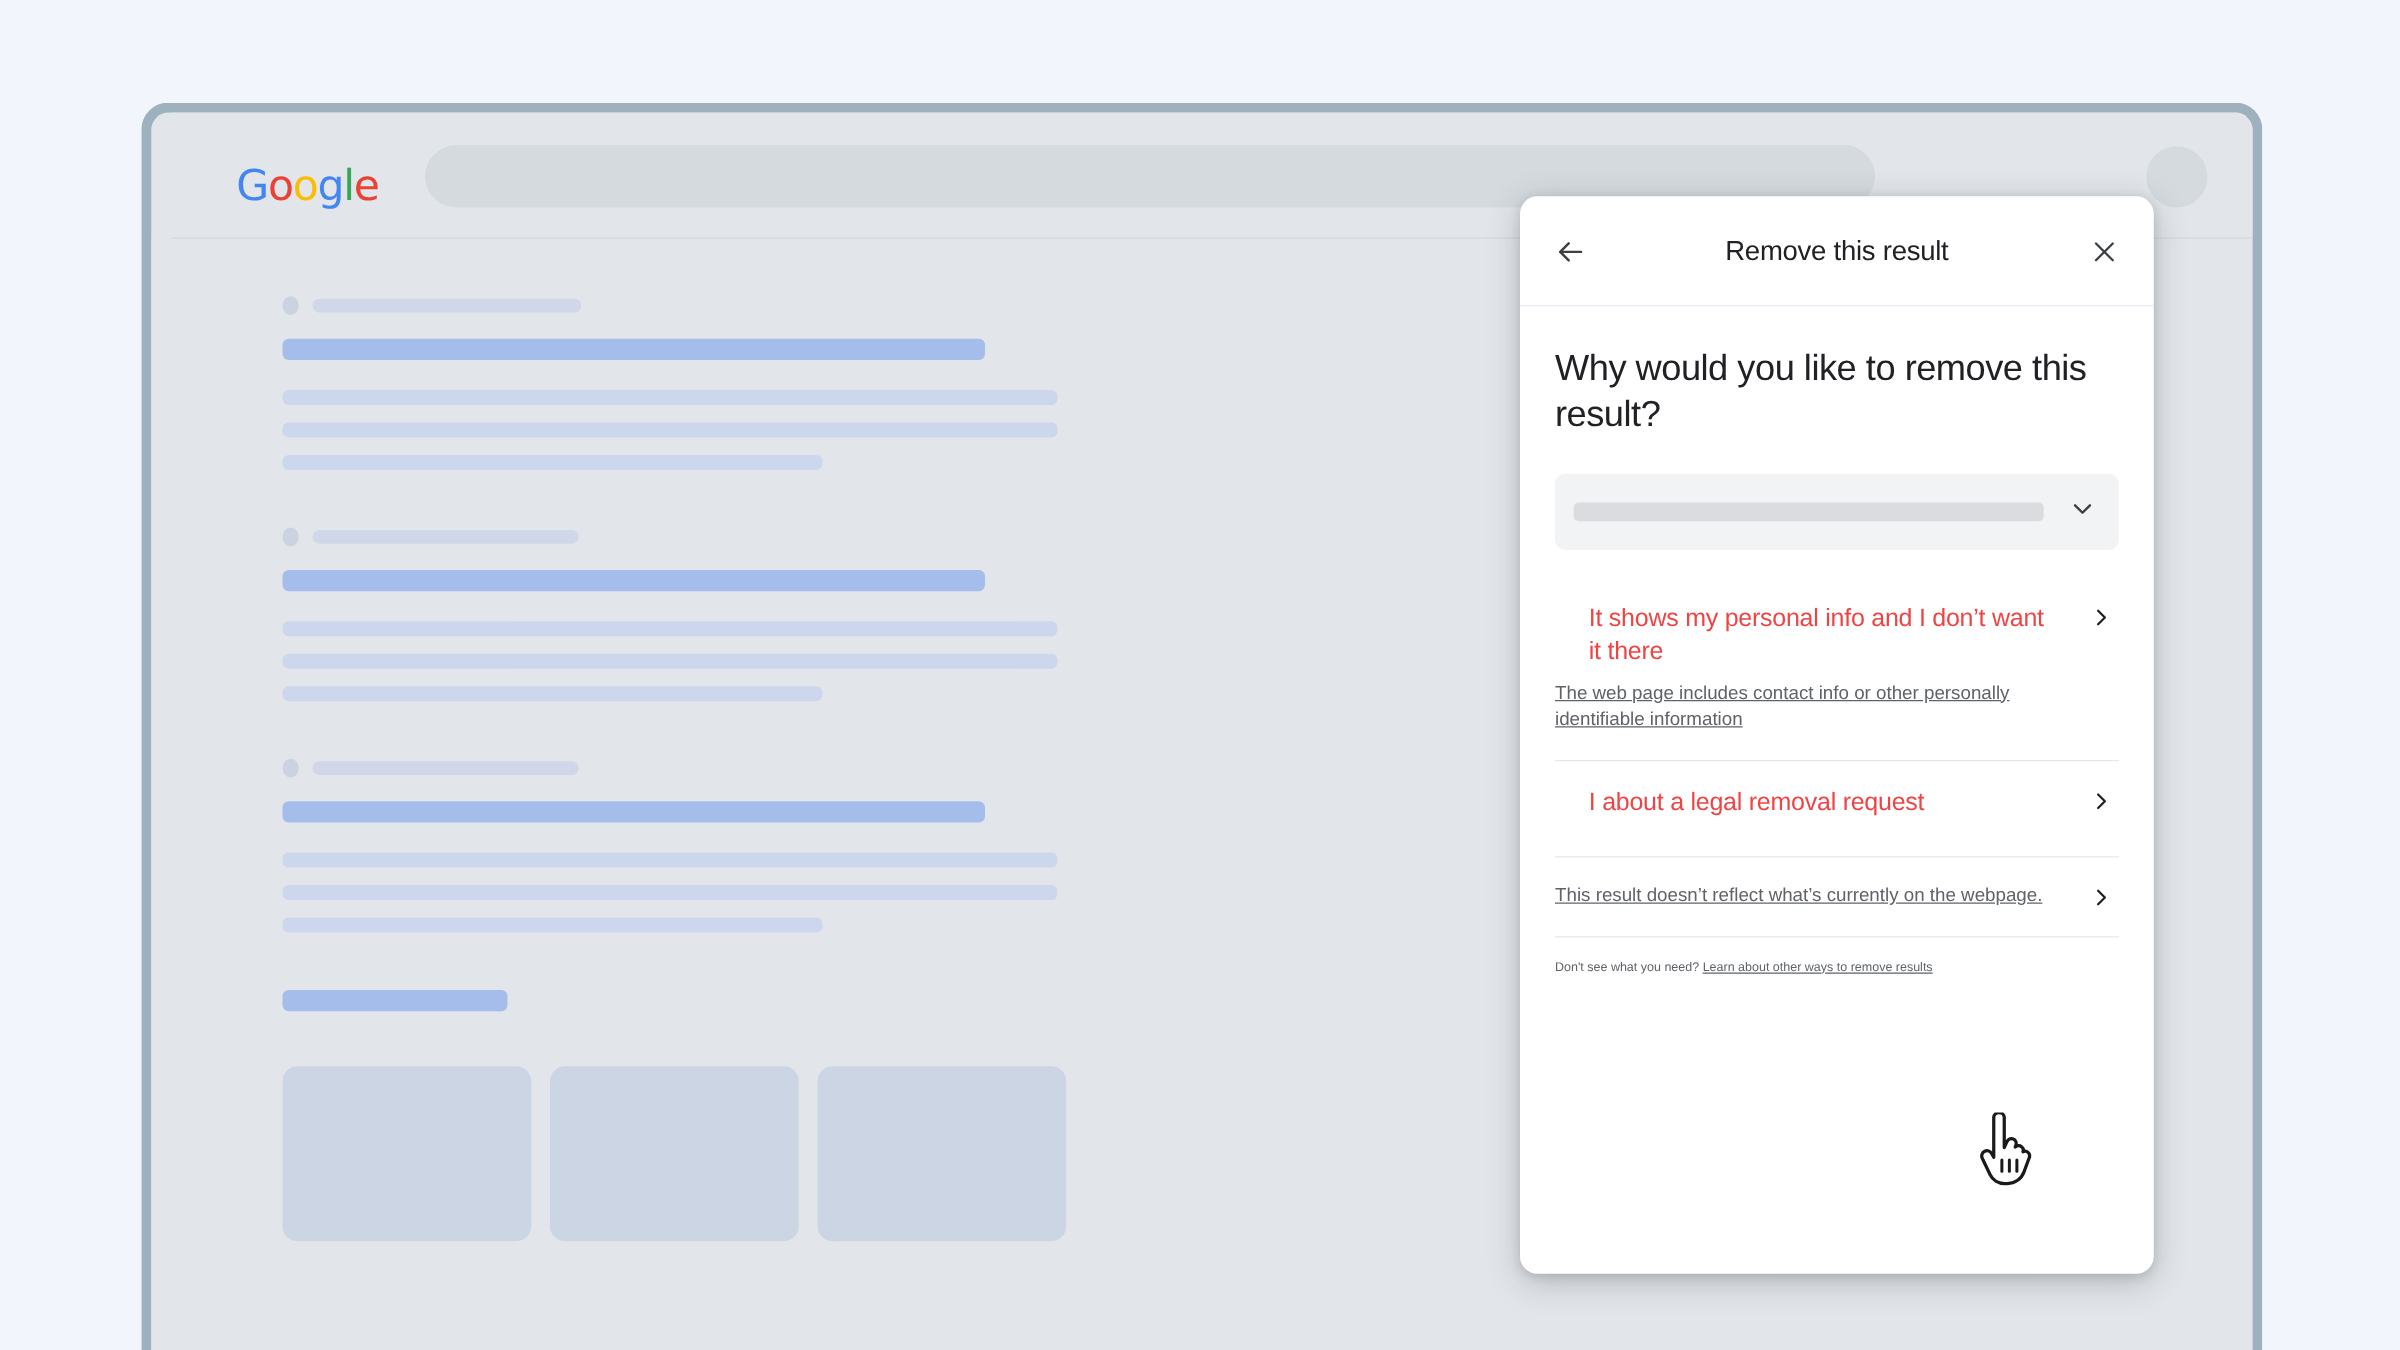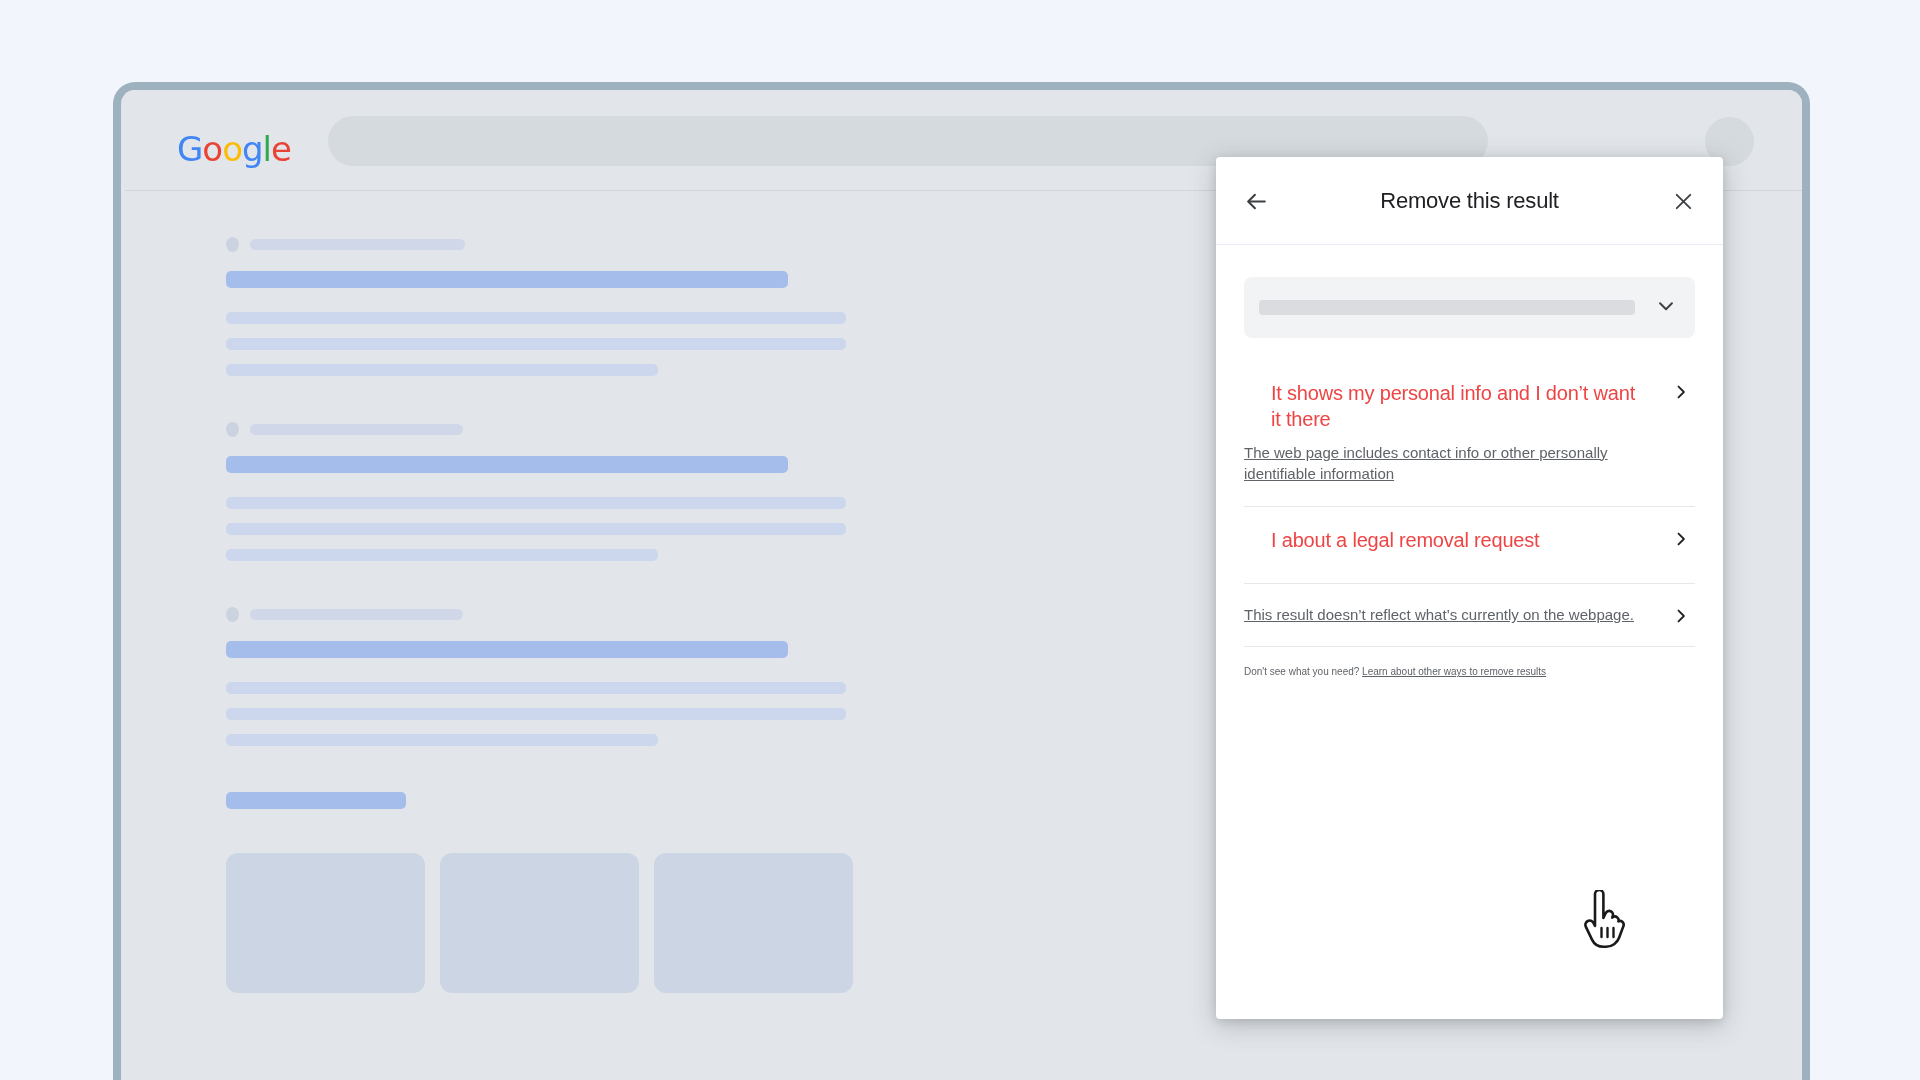--- a/index.html
+++ b/index.html
@@ -22,21 +22,21 @@
     background: #e2e6ea;
     border: 8px solid #9db1bf;
     border-bottom: none;
     border-radius: 22px 22px 0 0;
     overflow: hidden;
   }
 
   
   #google-header {
     position: absolute;
-    left: 4px; top: 0;
+    left: 16px; top: 0;
     width: 100%;
     height: 101px;
     background: #e2e6ea;
     border-bottom: 1px solid #d0d5da;
   }
 
   #google-logo {
     position: absolute;
     left: 52px;
     top: 42px;
@@ -100,21 +100,21 @@
   .sk-card { width: 199px; height: 140px; border-radius: 12px; background: #ccd5e3; }
 
   
   #remove-panel {
     position: absolute;
     left: 1216px;
     top: 157px;
     width: 507px;
     height: 862px;
     background: #ffffff;
-    border-radius: 4px;
+    border-radius: 14px;
     box-shadow: 0 6px 26px rgba(60,64,67,.28), 0 2px 8px rgba(60,64,67,.15);
     overflow: hidden;
   }
 
   #panel-header {
     position: relative;
     height: 88px;
     border-bottom: 1px solid #e8ecf5;
   }
   #panel-title {
@@ -302,20 +302,21 @@
         <svg width="23" height="23" viewBox="0 0 24 24" fill="none" stroke="#3c4043" stroke-width="1.9" stroke-linecap="round">
           <line x1="5" y1="5" x2="19" y2="19"></line>
           <line x1="19" y1="5" x2="5" y2="19"></line>
         </svg>
       </span>
     </div>
   </div>
 
   <div id="panel-body">
 
+    <div id="panel-question">Why would you like to remove this result?</div>
 
     <div id="reason-dropdown">
       <div id="dropdown-placeholder-bar"></div>
       <span>
         <svg width="22" height="22" viewBox="0 0 24 24" fill="none" stroke="#3c4043" stroke-width="2.1" stroke-linecap="round" stroke-linejoin="round">
           <polyline points="5.5,9 12,15.5 18.5,9"></polyline>
         </svg>
       </span>
     </div>
 

